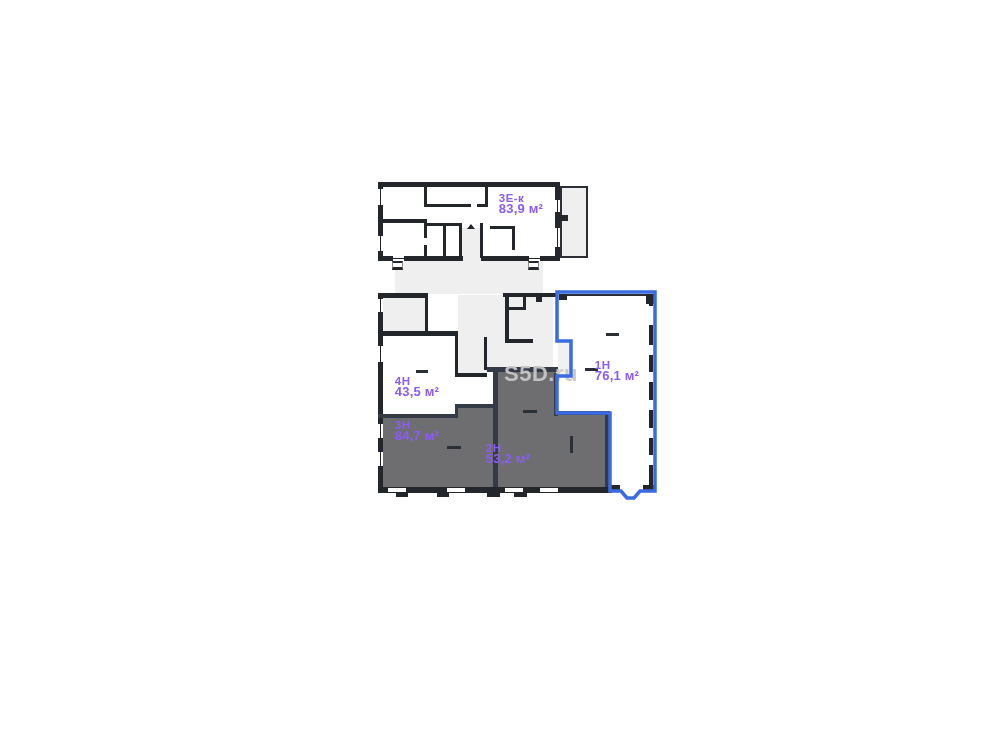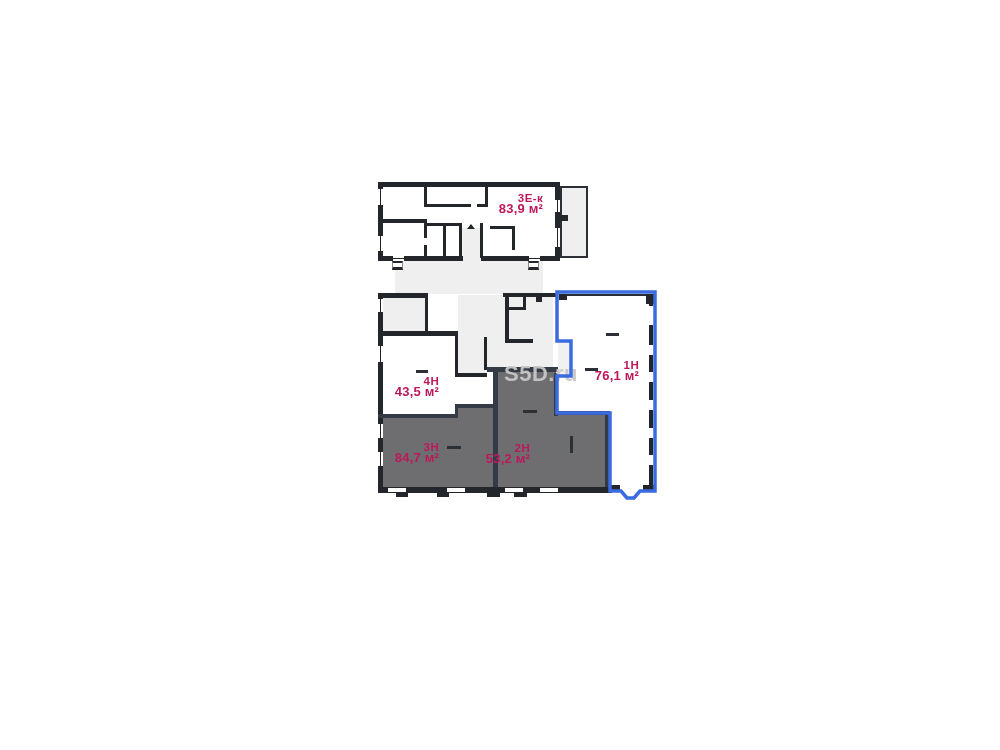--- a/index.html
+++ b/index.html
@@ -10,21 +10,21 @@
   .hatch{position:absolute;background-color:#efeff0;z-index:5;
          background-image:radial-gradient(#d2d2d5 0.6px, transparent 0.7px);
          background-size:4px 4px;}
   .dark{position:absolute;background:#6e6e70;z-index:10;}
   .winv{position:absolute;z-index:25;background:linear-gradient(90deg,#fff 0,#fff 40%,#222 40%,#222 60%,#fff 60%,#fff 100%);}
   .winh{position:absolute;z-index:25;background:linear-gradient(180deg,#fff 0,#fff 40%,#222 40%,#222 60%,#fff 60%,#fff 100%);}
   .dash{position:absolute;background:#2b3036;z-index:30;}
   .pil{position:absolute;background:#23262b;z-index:15;}
   .pbox{position:absolute;background:#fff;border-top:3px solid #23262b;border-bottom:3px solid #23262b;
         border-left:1px solid #8a8a8a;border-right:1px solid #8a8a8a;z-index:15;}
-  .lbl{position:absolute;transform:translateX(-50%);text-align:right;color:#be185d;z-index:60;cursor:pointer;}
+  .lbl{position:absolute;transform:translateX(-50%);text-align:left;color:#8b5cf6;z-index:60;cursor:pointer;}
   .lbl .nm{font-size:11.5px;font-weight:bold;letter-spacing:.4px;line-height:12px;}
   .lbl .ar{font-size:13px;font-weight:600;letter-spacing:.2px;line-height:9px;}
   #watermark{position:absolute;left:504px;top:361px;z-index:40;font-size:22px;font-weight:800;
              color:#c7c7c7;letter-spacing:.5px;opacity:.95;}
   #outline-svg{position:absolute;left:0;top:0;z-index:50;pointer-events:none;}
   .chev{position:absolute;width:0;height:0;border-left:4px solid transparent;border-right:4px solid transparent;
         border-bottom:5px solid #23262b;z-index:22;}
   .balcony{position:absolute;background-color:#efeff0;z-index:6;
            background-image:radial-gradient(#d2d2d5 0.6px, transparent 0.7px);background-size:4px 4px;
            border:2px solid #2c2f34;box-sizing:border-box;}
@@ -145,21 +145,21 @@
   </svg>
 
   <div class="lbl" style="left:521px;top:192px;">
     <div class="nm">3Е-к</div>
     <div class="ar">83,9 м²</div>
   </div>
   <div class="lbl" style="left:417px;top:375px;">
     <div class="nm">4Н</div>
     <div class="ar">43,5 м²</div>
   </div>
-  <div class="lbl" style="left:417px;top:441px;">
+  <div class="lbl" style="left:417px;top:419px;">
     <div class="nm">3Н</div>
     <div class="ar">84,7 м²</div>
   </div>
   <div class="lbl" style="left:508px;top:442px;">
     <div class="nm">2Н</div>
     <div class="ar">53,2 м²</div>
   </div>
   <div class="lbl" style="left:617px;top:359px;">
     <div class="nm">1Н</div>
     <div class="ar">76,1 м²</div>

